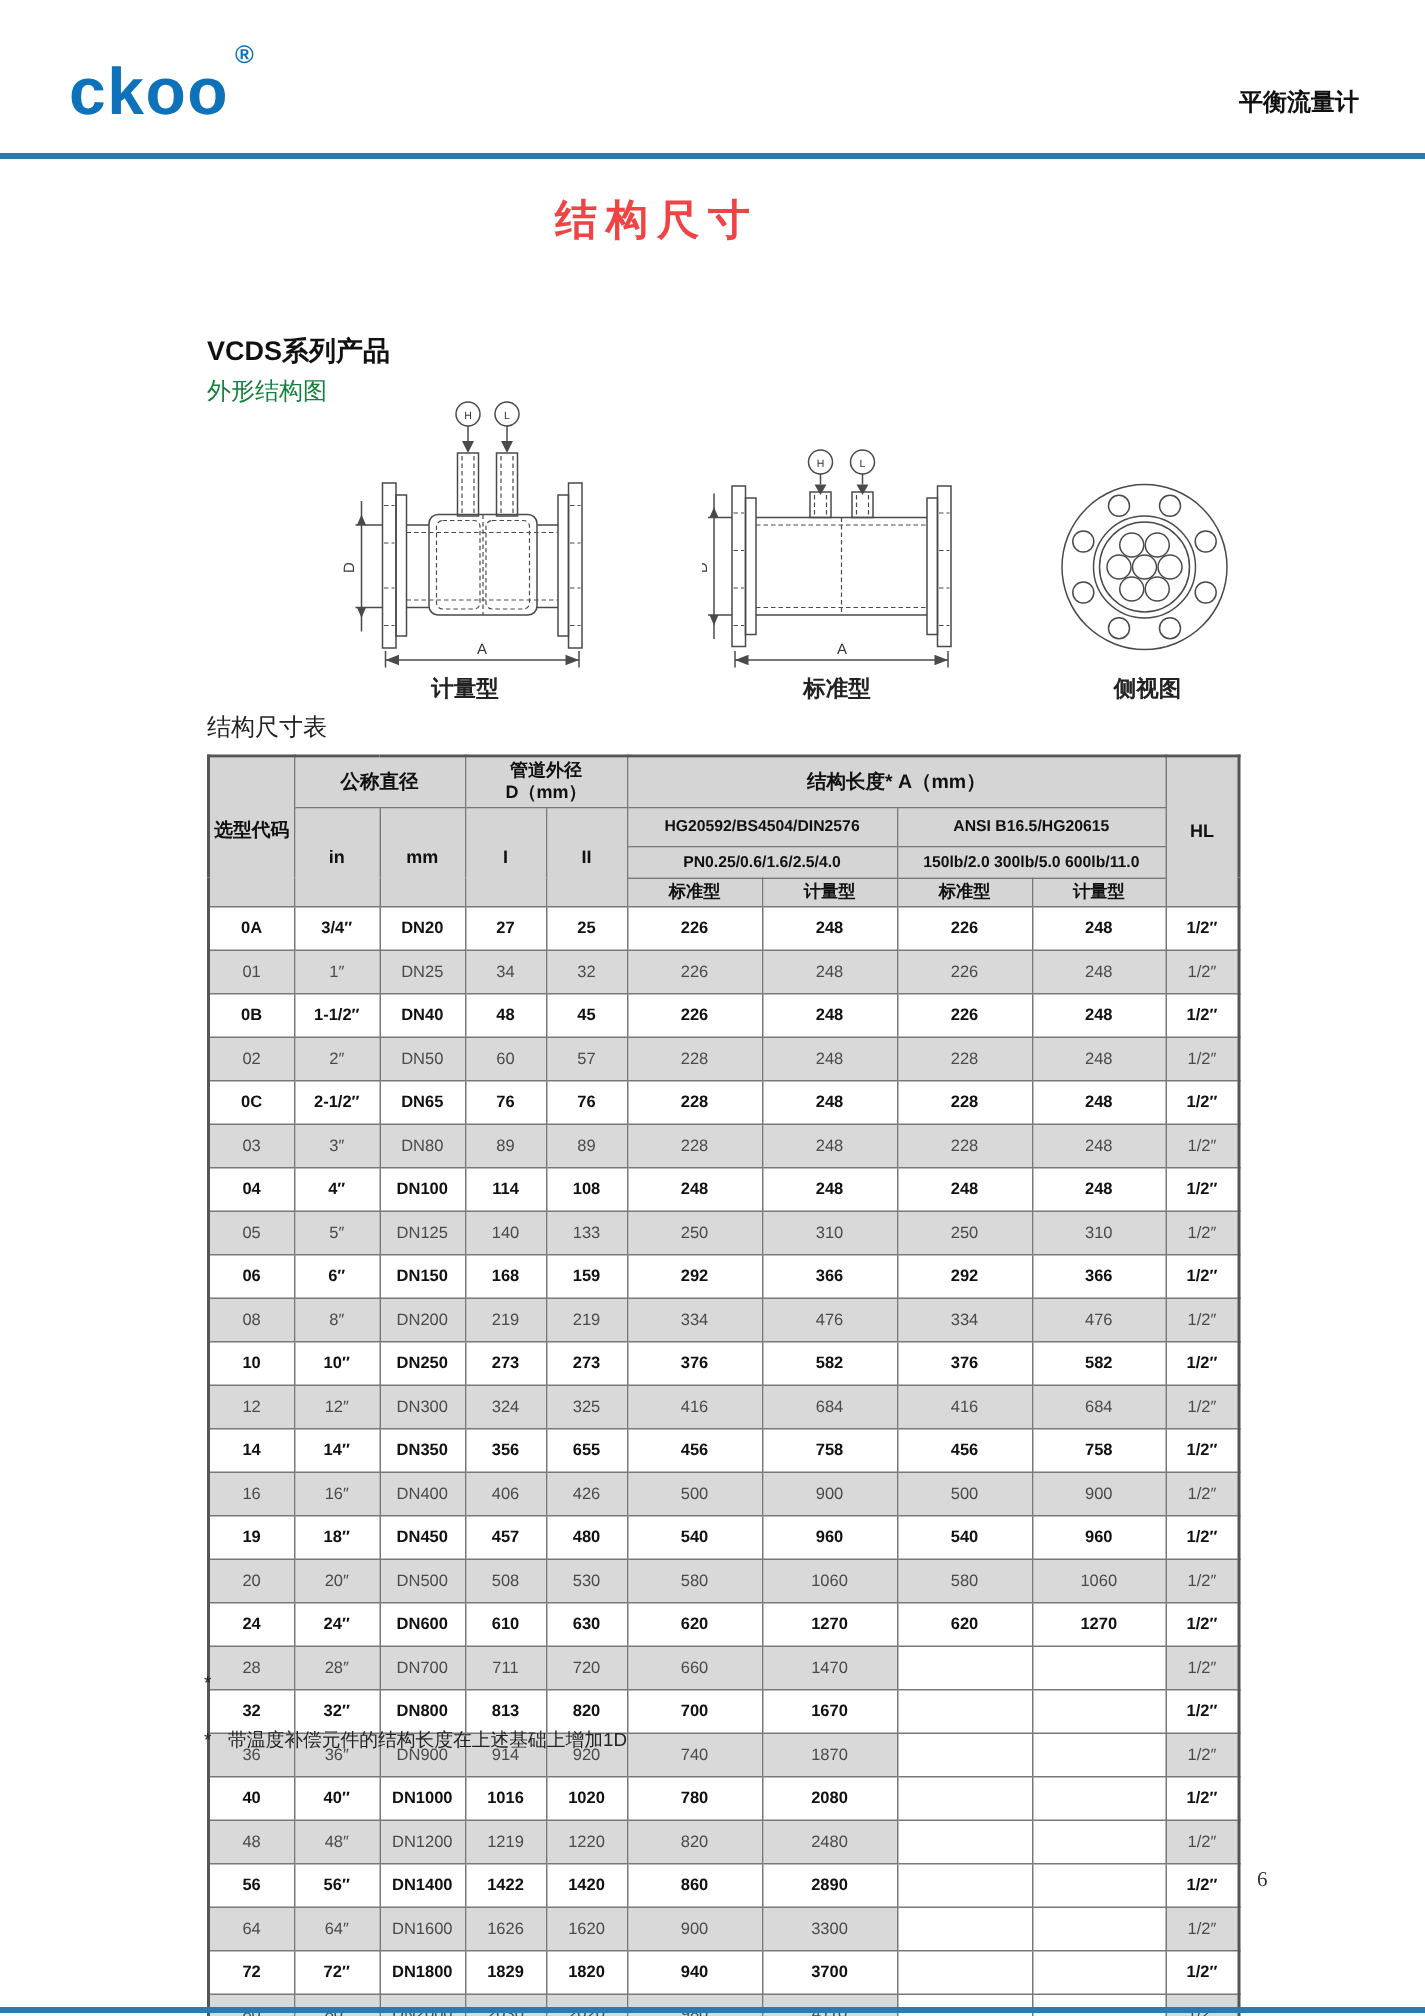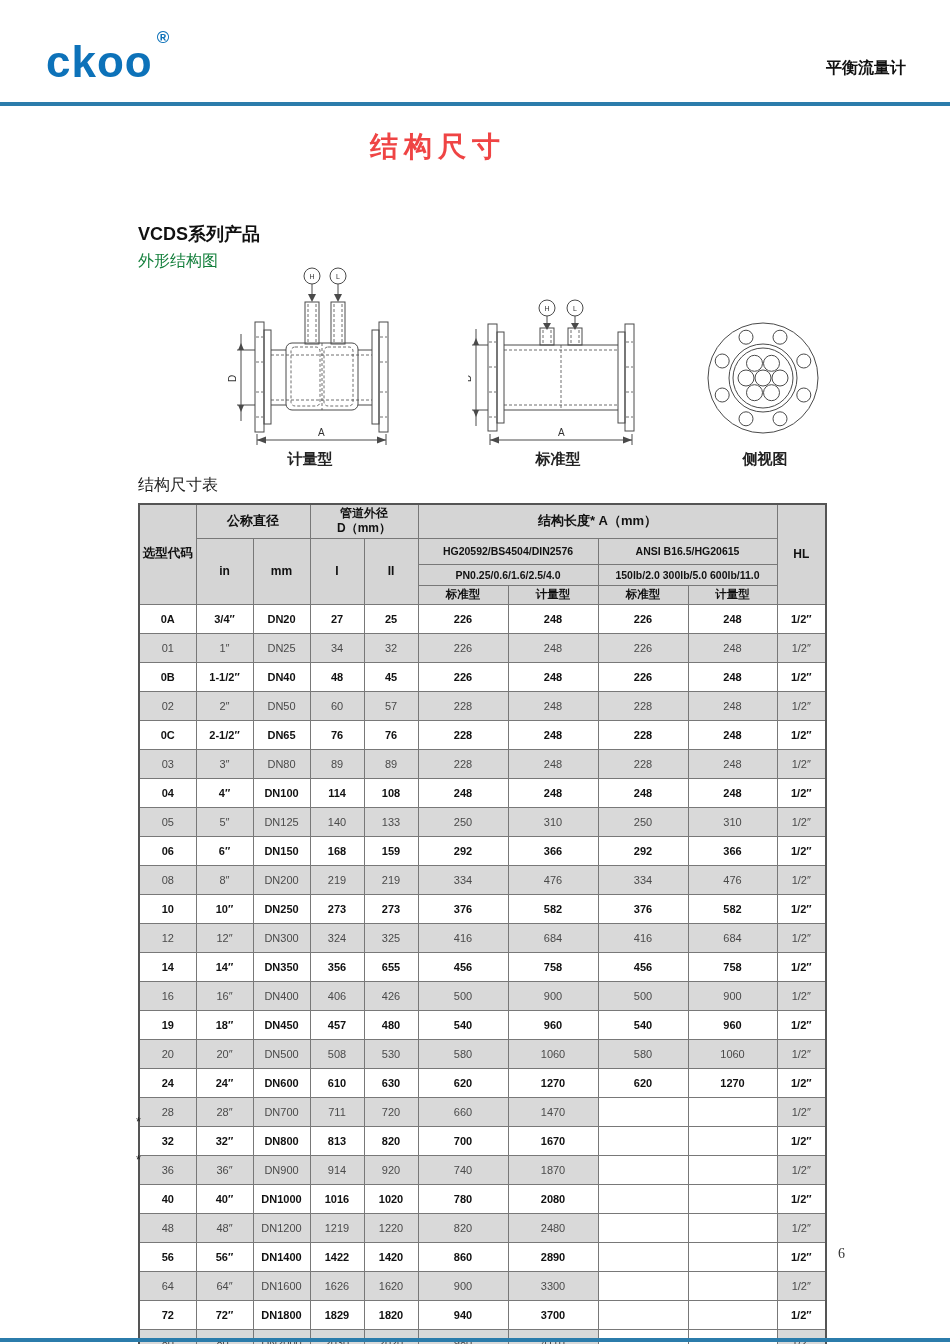--- a/index.html
+++ b/index.html
@@ -572,17 +572,18 @@
 
 <div class="notes">
   <div class="note-line">
     <span class="note-marker">*</span>
   </div>
   <div class="note-line">
     <span class="note-marker"></span>
   </div>
   <div class="note-line">
     <span class="note-marker">*</span>
+    <span>带温度补偿元件的结构长度在上述基础上增加1D</span>
   </div>
 </div>
 
 <div class="page-num">6</div>
 <div class="bottom-rule"></div>
 
 </body></html>

